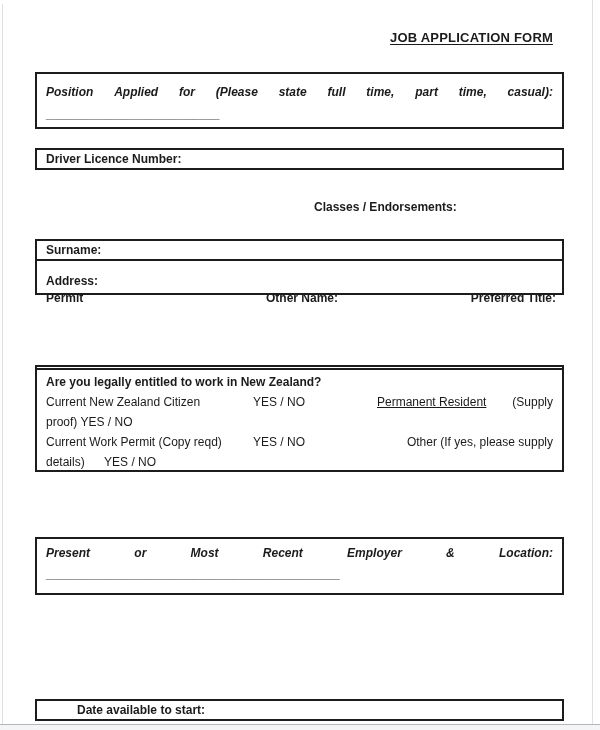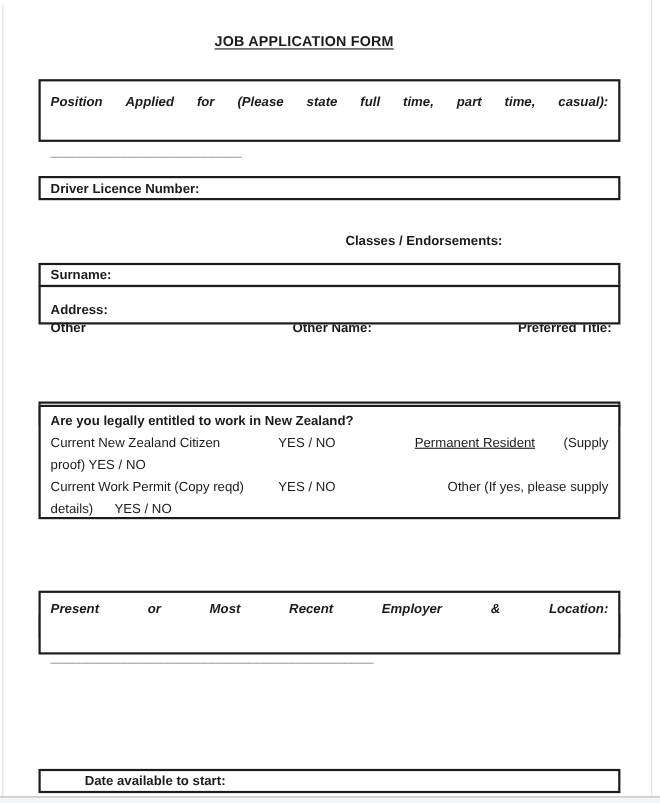--- a/index.html
+++ b/index.html
@@ -12,38 +12,38 @@
   }
   .edge { position:absolute; background:#e0e0e0; }
   .edge-left  { left:2px; top:4px; width:1px; height:720px; }
   .edge-right { left:592px; top:0; width:1px; height:724px; }
   .page-bottom-edge {
     position:absolute; left:0; top:724px; width:600px; height:6px;
     background:#f4f5f6; border-top:1px solid #b4b7ba;
   }
   .doc-title {
     position:absolute; top:30px; left:0; width:553px;
-    text-align:center; font-weight:bold; font-size:13px; letter-spacing:.2px;
+    text-align:right; font-weight:bold; font-size:13px; letter-spacing:.2px;
     text-decoration:underline; text-underline-offset:2px;
   }
   .box {
     position:absolute; left:35px; width:529px;
     border:2px solid #1c1c1c; background:#fff;
   }
   .line-box { height:22px; display:flex; align-items:center; padding:0 9px; font-weight:bold; position:relative; }
   .abs { position:absolute; top:50%; transform:translateY(-50%); white-space:nowrap;margin-top:48px; }
-  .blank { color:#8a8a8a; letter-spacing:0; white-space:nowrap; line-height:15px; display:inline-block;margin-top:24px; }
+  .blank { color:#8a8a8a; letter-spacing:0; white-space:nowrap; line-height:15px; display:inline-block; }
 
   
   .b-position { top:72px; height:57px; padding:11px 9px 0; }
   .justify-row { display:flex; justify-content:space-between; font-weight:bold; line-height:15px;font-style:italic; }
   .b-position .blank-row { margin-top:6px; }
 
   
-  .b-driver    { top:160px; }
+  .b-driver    { top:148px; }
   .b-surname   { top:217px; }
   .b-phone     { top:321px; }
   .b-job       { top:492px; }
   .b-date      { top:611px;padding-left:40px; }
 
   .b-address { top:259px; height:36px; padding:12px 9px; font-weight:bold; line-height:16.5px; }
 
   
   .b-nz { top:368px; height:104px; padding:2px 9px; }
   .b-nz .nz-line { position:relative; height:20px; line-height:20px; white-space:nowrap; }
@@ -88,21 +88,21 @@
   </div>
 
   <div class="box line-box b-surname">
     <span>Surname:</span>
     <span class="abs" style="left:229px">Other Name:</span>
     <span class="abs" style="right:6px">Preferred Title:</span>
   </div>
 
   <div class="box b-address">
     <div>Address:</div>
-    <div>Other</div>
+    <div>Permit</div>
   </div>
 
   <div class="box line-box b-phone">
     <span>Phone Home:</span>
     <span class="abs" style="left:261px">Phone Mobile:</span>
     <span class="abs" style="right:9px">Email:</span>
   </div>
 
   <div class="box b-nz">
     <div class="nz-line nz-head">Are you legally entitled to work in New Zealand?</div>

